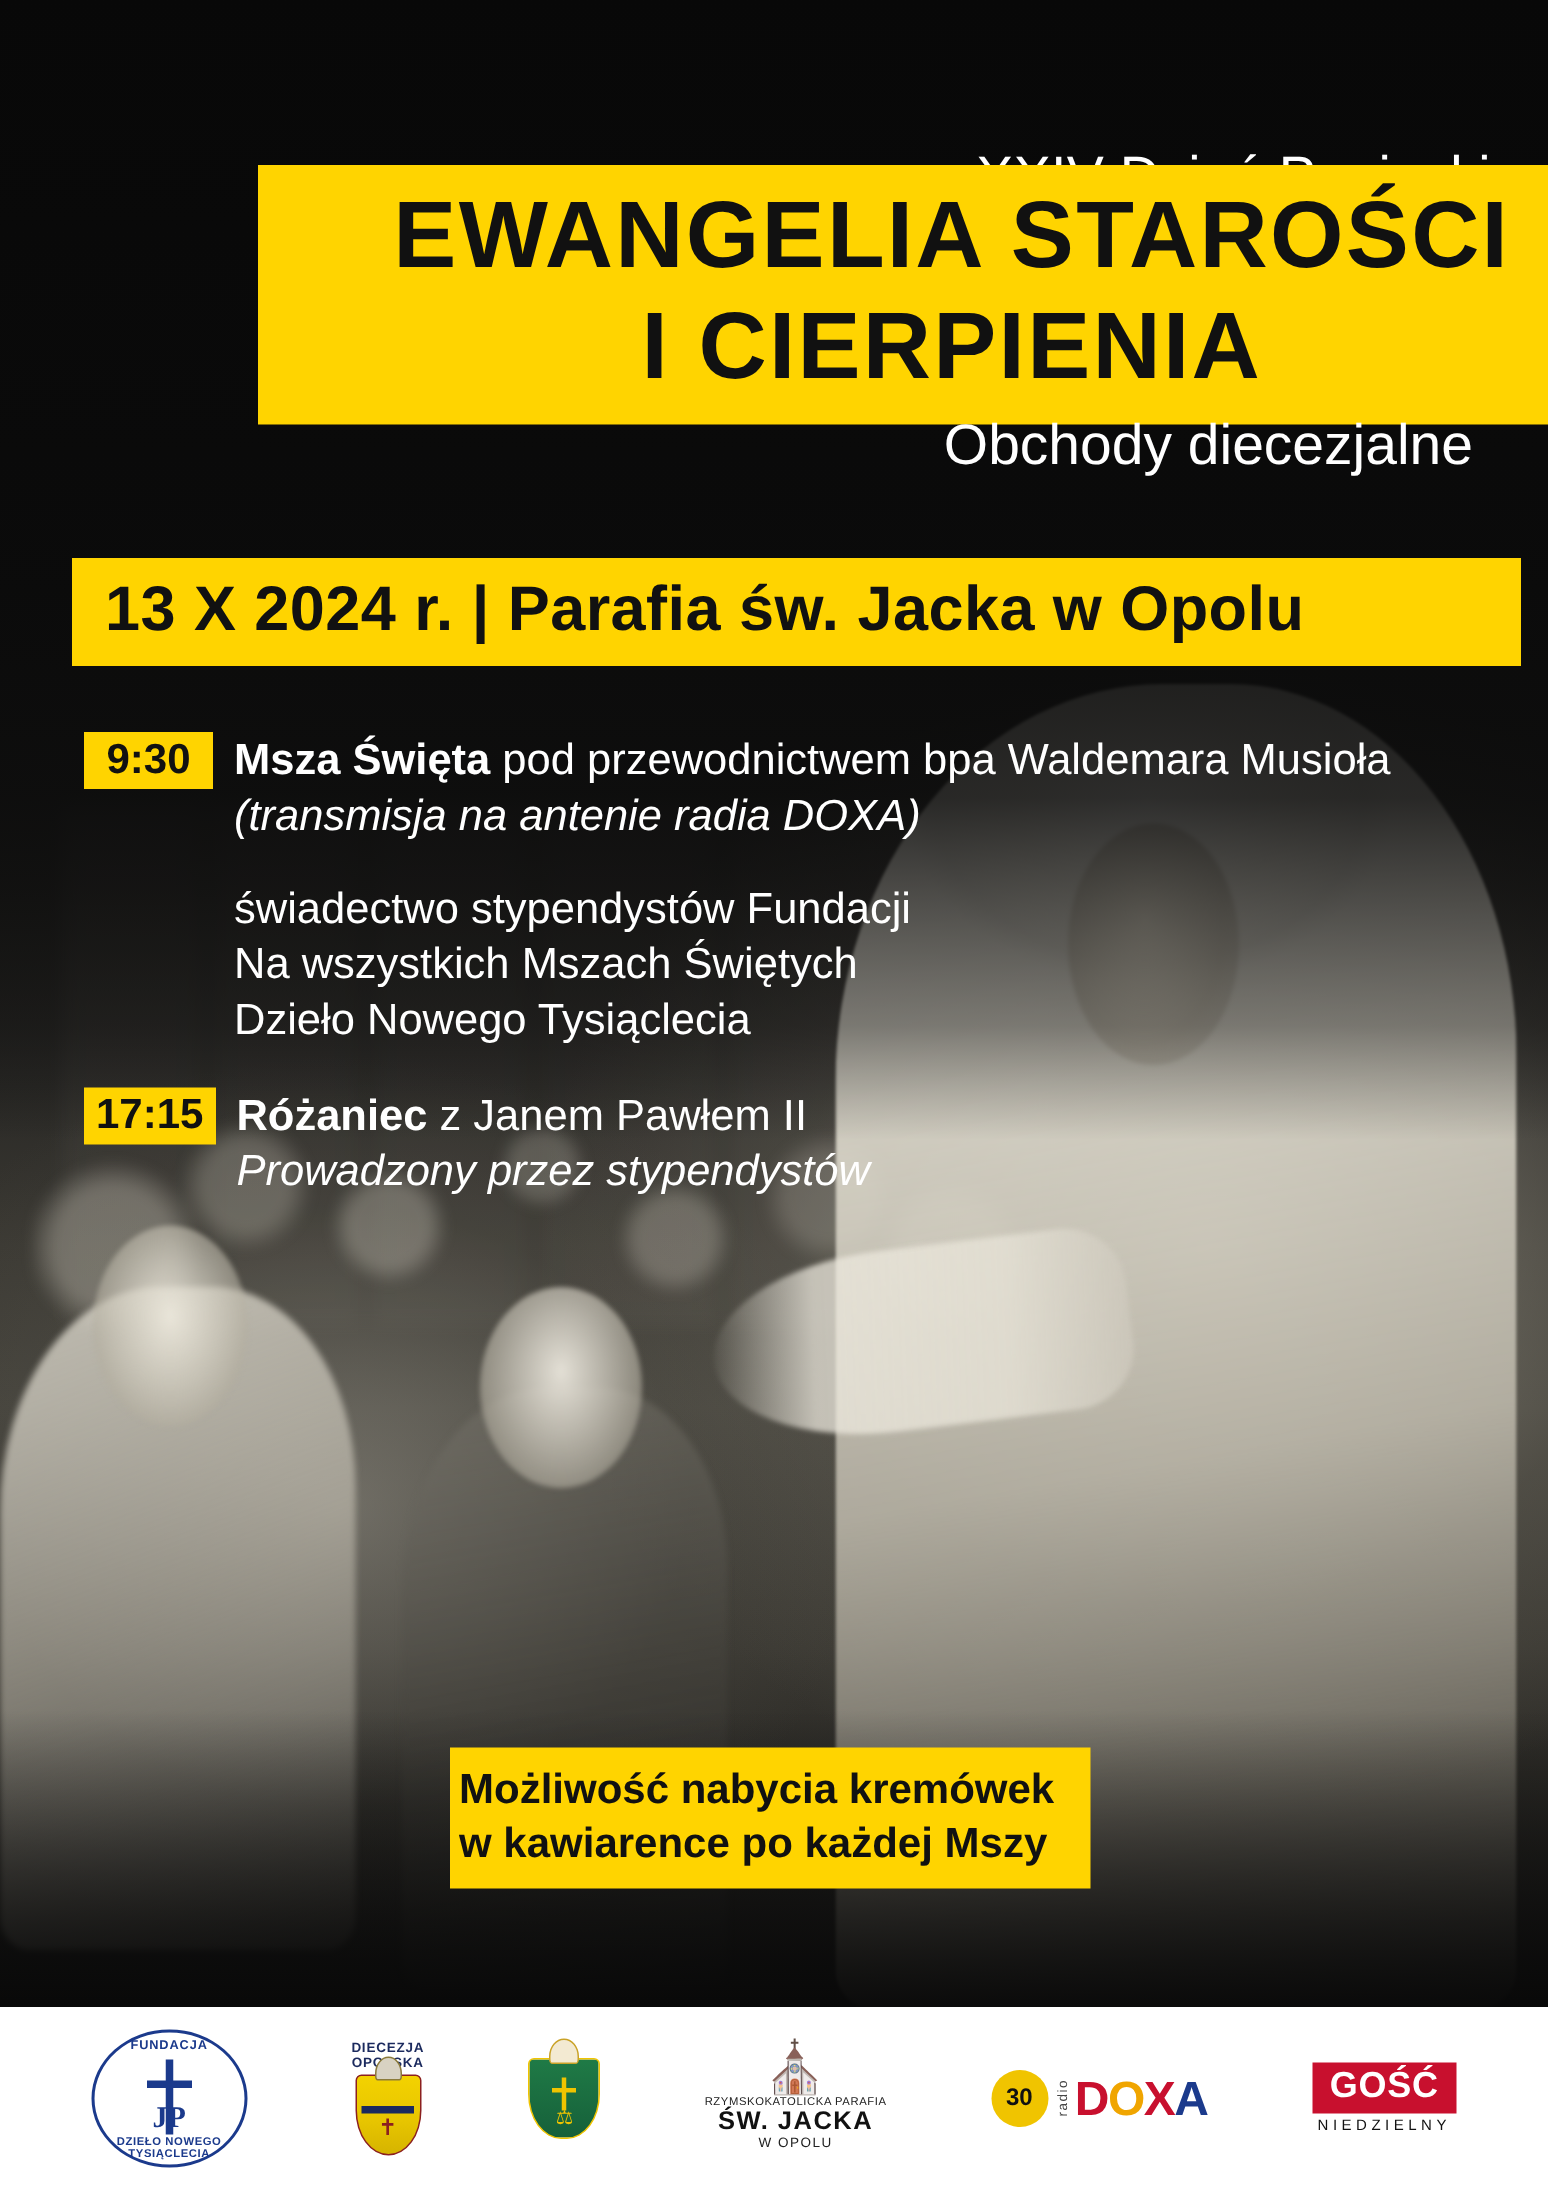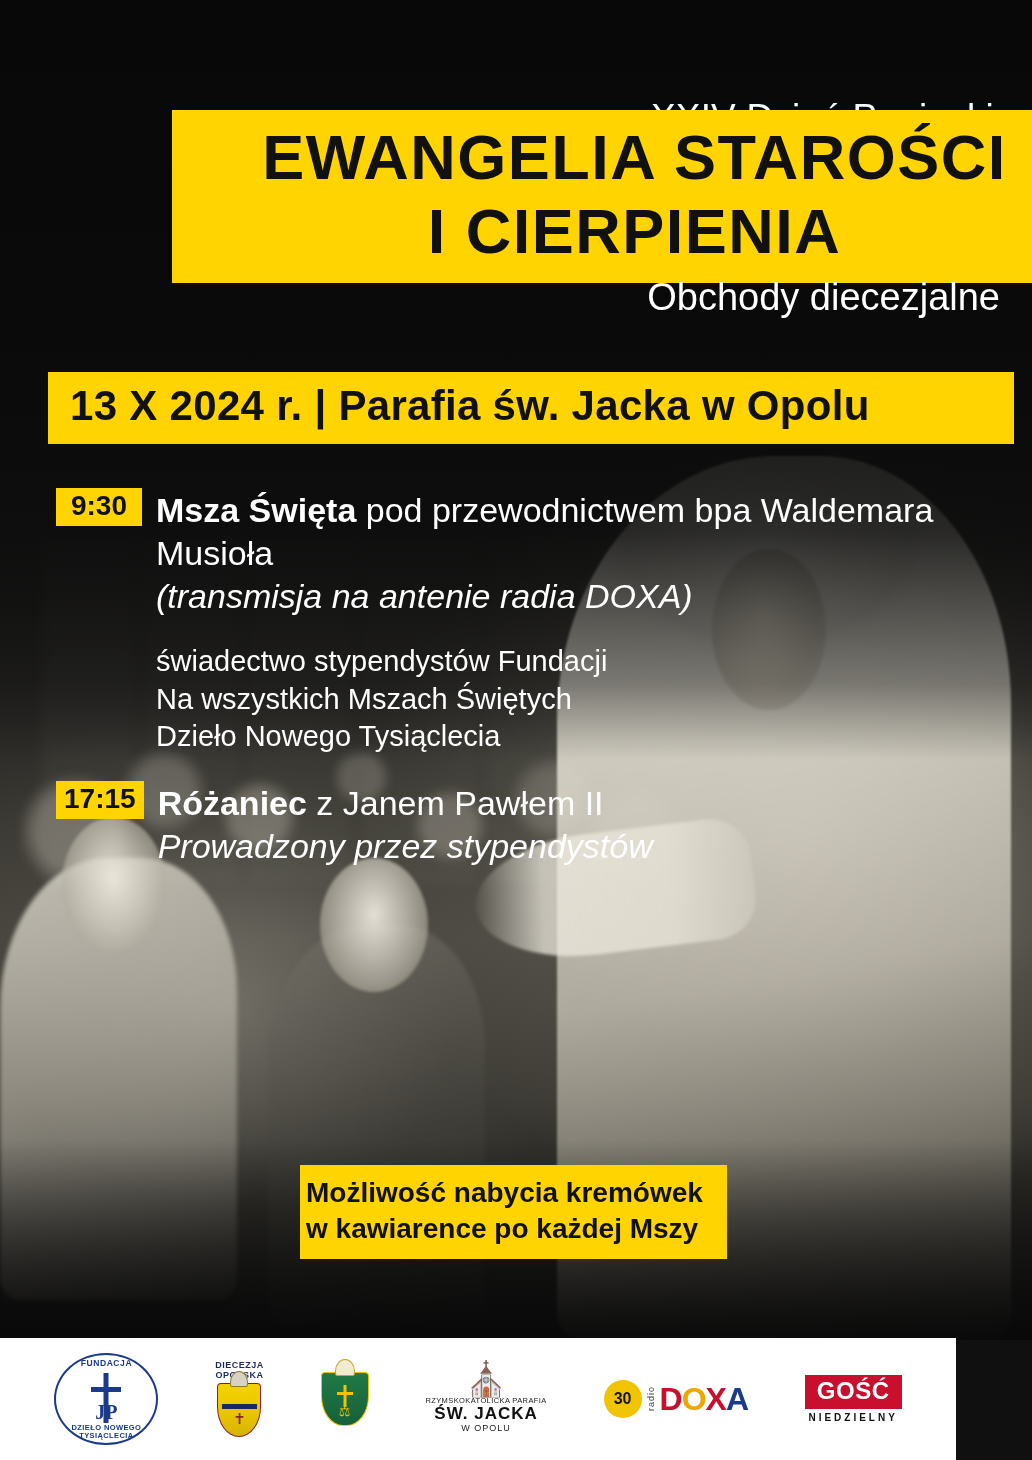--- a/index.html
+++ b/index.html
@@ -184,21 +184,21 @@
   .title-line {
     font-size: 63px;
     font-weight: bold;
     letter-spacing: 1.5px;
     line-height: 1.18;
     color: #111;
   }
 
   .subtitle {
     position: absolute;
-    right: 12px;
+    right: 30px;
     top: 268px;
     padding: 8px 20px 12px 30px;
     font-size: 38px;
     color: #ffffff;
     font-weight: 400;
   }
 
   .datebar {
     position: absolute;
     left: 48px;
@@ -227,21 +227,21 @@
   .time-chip {
     flex: 0 0 auto;
     min-width: 86px;
     text-align: center;
     font-size: 28px;
     font-weight: bold;
     padding: 2px 8px 4px;
     margin-right: 14px;
     color: #111;
   }
-  .prog-text { font-size: 34px; line-height: 1.26; padding-top: 1px; }
+  .prog-text { font-size: 29px; line-height: 1.26; padding-top: 1px; }
   .prog-text b { font-weight: bold; }
   .prog-text i { font-style: italic; }
 
   .note-block {
     margin: 26px 0 26px 100px;
     font-size: 29px;
     line-height: 1.28;
     color: #ffffff;
   }
 
@@ -254,21 +254,21 @@
     font-size: 28px;
     font-weight: bold;
     line-height: 1.28;
     color: #111;
   }
 
   
   .footer {
     position: absolute;
     left: 0; bottom: 0;
-    width: 956px;
+    width: 1032px;
     height: 122px;
     background: #ffffff;
     display: flex;
     align-items: center;
     justify-content: space-around;
     padding: 0 26px;
   }
   .logo {
     display: flex;
     flex-direction: column;
@@ -355,21 +355,21 @@
   .logo-doxa .word { font-size: 32px; font-weight: bold; letter-spacing: -1px; }
   .logo-doxa .d { color: #c8102e; }
   .logo-doxa .o { color: #f0a500; }
   .logo-doxa .x { color: #c8102e; }
   .logo-doxa .a { color: #1b3a8c; }
 
   .logo-gosc .box {
     background: #c8102e; color: #fff;
     padding: 3px 12px 4px; font-size: 24px; font-weight: bold; letter-spacing: 0.5px;
   }
-  .logo-gosc .sub { font-size: 10px; letter-spacing: 3px; color: #111; margin-top: 3px; font-weight: bold; }
+  .logo-gosc .sub { font-size: 10px; letter-spacing: 3px; color: #111; margin-top: 3px; font-weight: normal; }
 </style>
 </head>
 <body>
 
 <div class="poster">
 
   <div class="photo-area">
     <div class="bg-arch"></div>
     <div class="crowd"></div>
     <div class="figure-left-a"></div>

